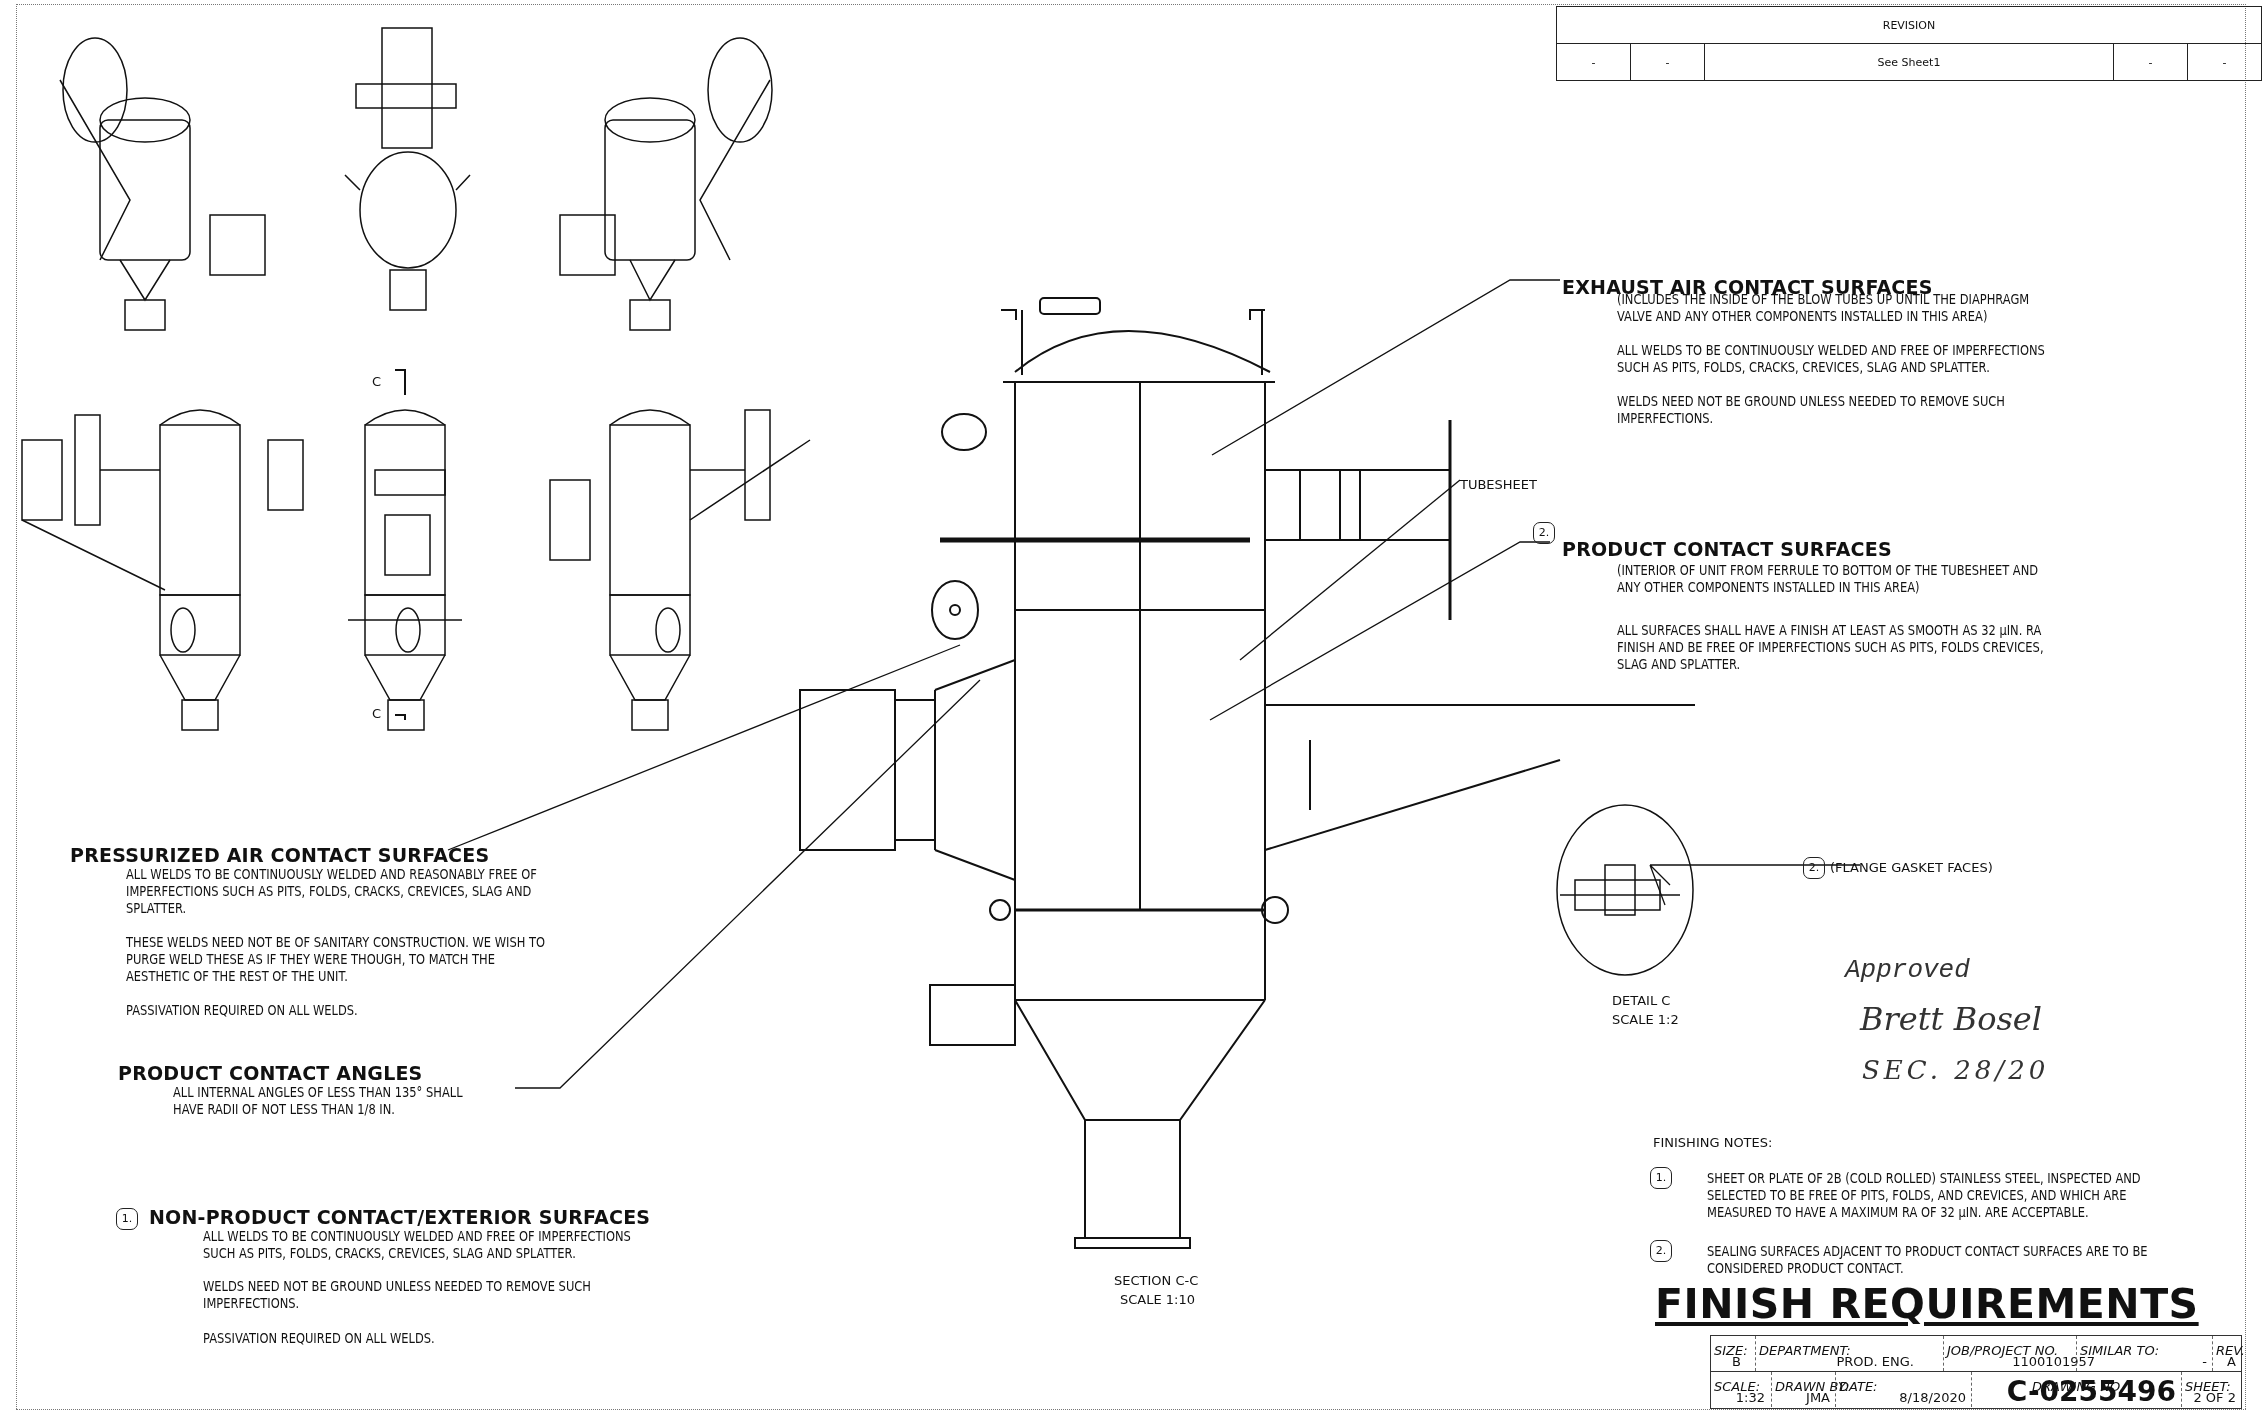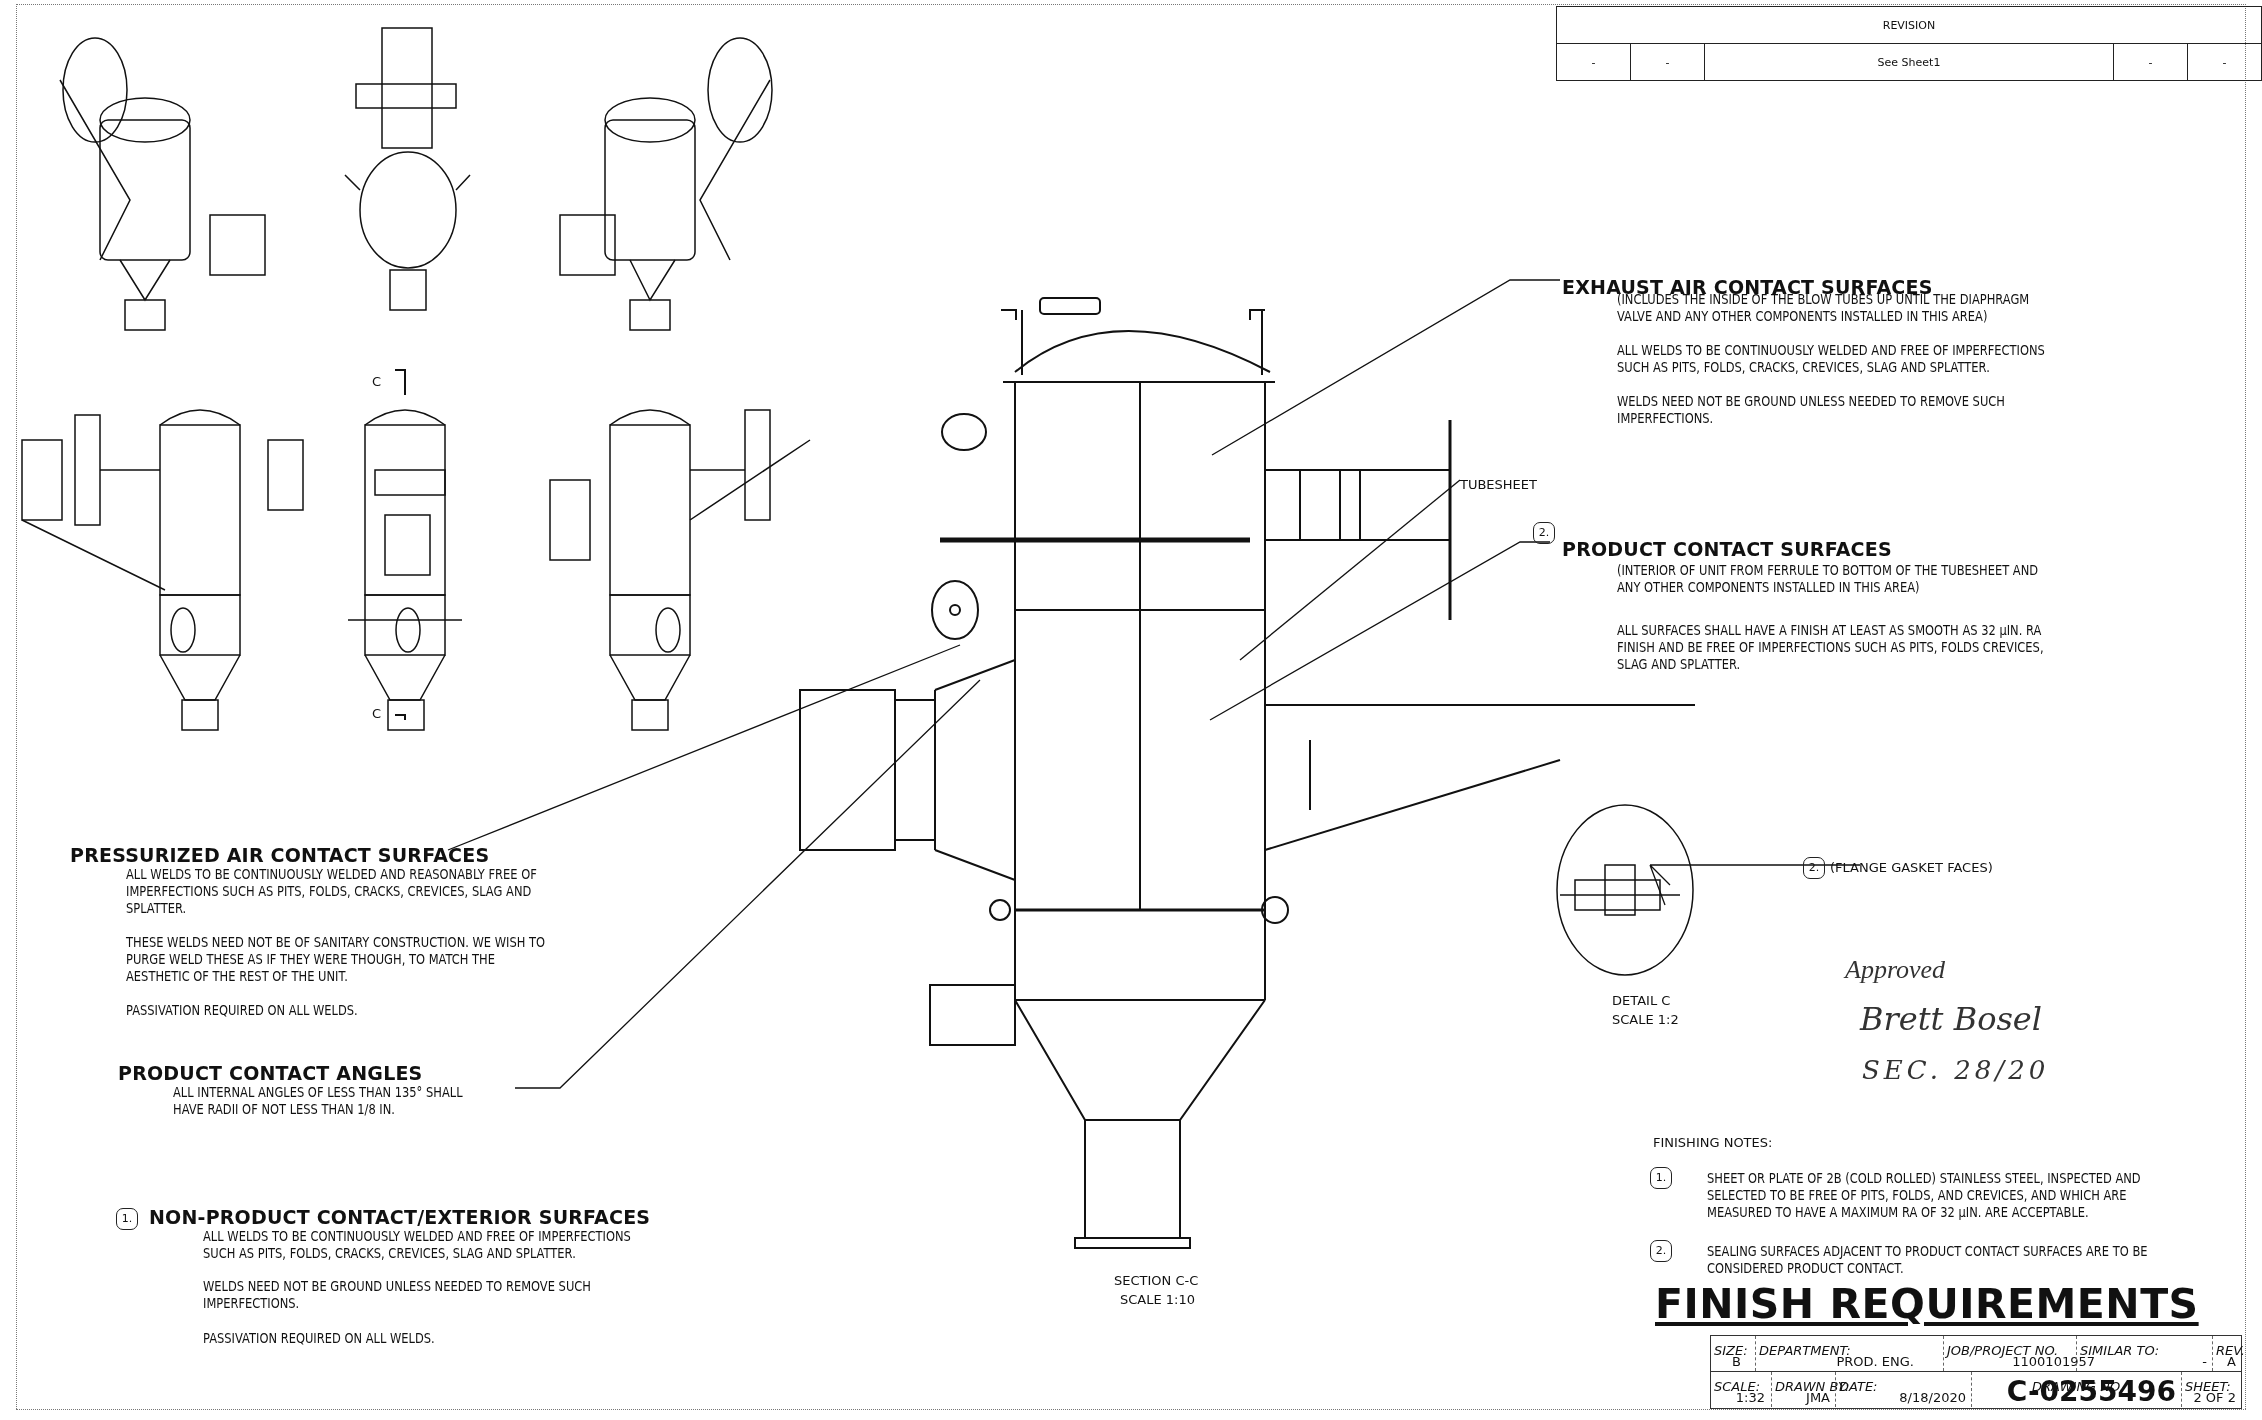--- a/index.html
+++ b/index.html
@@ -198,21 +198,21 @@
 <span class="abs hex" style="left:1803px;top:857px;">2.</span>
 <div class="abs small" style="left:1830px;top:860px;">(FLANGE GASKET FACES)</div>
 
 <div class="abs small" style="left:1114px;top:1273px;text-align:center;">SECTION C-C</div>
 <div class="abs small" style="left:1120px;top:1292px;">SCALE 1:10</div>
 <div class="abs small" style="left:1612px;top:993px;">DETAIL C</div>
 <div class="abs small" style="left:1612px;top:1012px;">SCALE 1:2</div>
 <div class="abs small" style="left:372px;top:374px;">C</div>
 <div class="abs small" style="left:372px;top:706px;">C</div>
 
-<div class="abs" style="left:1845px;top:955px;font-family:Liberation Serif, serif;font-style:italic;font-size:26px;color:#333;">Approved</div>
+<div class="abs" style="left:1845px;top:955px;font-family:Liberation Mono, monospace;font-style:italic;font-size:26px;color:#333;">Approved</div>
 <div class="abs" style="left:1860px;top:1000px;font-family:'DejaVu Serif',serif;font-style:italic;font-size:32px;color:#333;">Brett Bosel</div>
 <div class="abs" style="left:1862px;top:1055px;font-family:'DejaVu Serif',serif;font-style:italic;font-size:26px;color:#333;letter-spacing:4px;">SEC. 28/20</div>
 
 <div class="abs small" style="left:1653px;top:1135px;">FINISHING NOTES:</div>
 <span class="abs hex" style="left:1650px;top:1167px;">1.</span>
 <div class="abs body" style="left:1707px;top:1170px;">SHEET OR PLATE OF 2B (COLD ROLLED) STAINLESS STEEL, INSPECTED AND
 SELECTED TO BE FREE OF PITS, FOLDS, AND CREVICES, AND WHICH ARE
 MEASURED TO HAVE A MAXIMUM RA OF 32 µIN. ARE ACCEPTABLE.</div>
 <span class="abs hex" style="left:1650px;top:1240px;">2.</span>
 <div class="abs body" style="left:1707px;top:1243px;">SEALING SURFACES ADJACENT TO PRODUCT CONTACT SURFACES ARE TO BE

